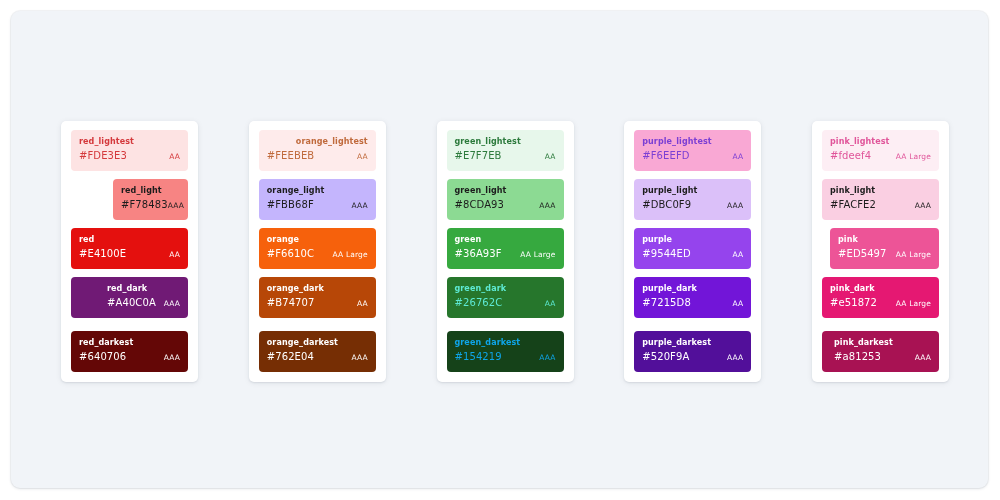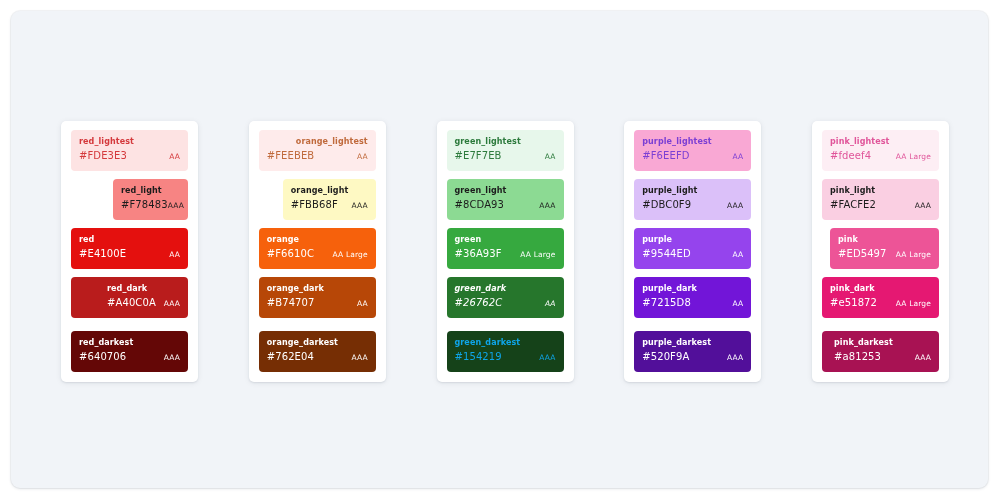--- a/index.html
+++ b/index.html
@@ -110,21 +110,21 @@
             <div class="swatch-rating">AAA</div>
           </div>
         </div>
         <div class="swatch" style="background: rgb(228, 16, 14); color: rgb(255, 255, 255);">
           <div class="swatch-name">red</div>
           <div class="swatch-row">
             <div class="swatch-hex">#E4100E</div>
             <div class="swatch-rating">AA</div>
           </div>
         </div>
-        <div class="swatch" style="background: #b91c1c; color: rgb(255, 255, 255); padding-left: 36px;">
+        <div class="swatch" style="background: #701a75; color: rgb(255, 255, 255); padding-left: 36px;">
           <div class="swatch-name">red_dark</div>
           <div class="swatch-row">
             <div class="swatch-hex">#A40C0A</div>
             <div class="swatch-rating">AAA</div>
           </div>
         </div>
         <div class="swatch" style="background: rgb(100, 7, 6); color: rgb(255, 255, 255);">
           <div class="swatch-name">red_darkest</div>
           <div class="swatch-row">
             <div class="swatch-hex">#640706</div>
@@ -133,21 +133,21 @@
         </div>
       </div>
       <div class="palette-card">
         <div class="swatch" style="background: rgb(254, 235, 235); color: rgb(192, 106, 60); text-align: right;">
           <div class="swatch-name">orange_lightest</div>
           <div class="swatch-row">
             <div class="swatch-hex">#FEEBEB</div>
             <div class="swatch-rating">AA</div>
           </div>
         </div>
-        <div class="swatch" style="background: #fef9c3; color: rgb(28, 28, 28); margin-left: 24px;">
+        <div class="swatch" style="background: #c4b5fd; color: rgb(28, 28, 28);">
           <div class="swatch-name">orange_light</div>
           <div class="swatch-row">
             <div class="swatch-hex">#FBB68F</div>
             <div class="swatch-rating">AAA</div>
           </div>
         </div>
         <div class="swatch" style="background: rgb(246, 97, 12); color: rgb(255, 255, 255);">
           <div class="swatch-name">orange</div>
           <div class="swatch-row">
             <div class="swatch-hex">#F6610C</div>
@@ -184,21 +184,21 @@
             <div class="swatch-rating">AAA</div>
           </div>
         </div>
         <div class="swatch" style="background: rgb(54, 169, 63); color: rgb(255, 255, 255);">
           <div class="swatch-name">green</div>
           <div class="swatch-row">
             <div class="swatch-hex">#36A93F</div>
             <div class="swatch-rating">AA Large</div>
           </div>
         </div>
-        <div class="swatch" style="background: rgb(38, 118, 44); color: #ffffff; font-style: italic;">
+        <div class="swatch" style="background: rgb(38, 118, 44); color: #5eead4;">
           <div class="swatch-name">green_dark</div>
           <div class="swatch-row">
             <div class="swatch-hex">#26762C</div>
             <div class="swatch-rating">AA</div>
           </div>
         </div>
         <div class="swatch" style="background: rgb(21, 66, 25); color: #0ea5e9;">
           <div class="swatch-name">green_darkest</div>
           <div class="swatch-row">
             <div class="swatch-hex">#154219</div>

